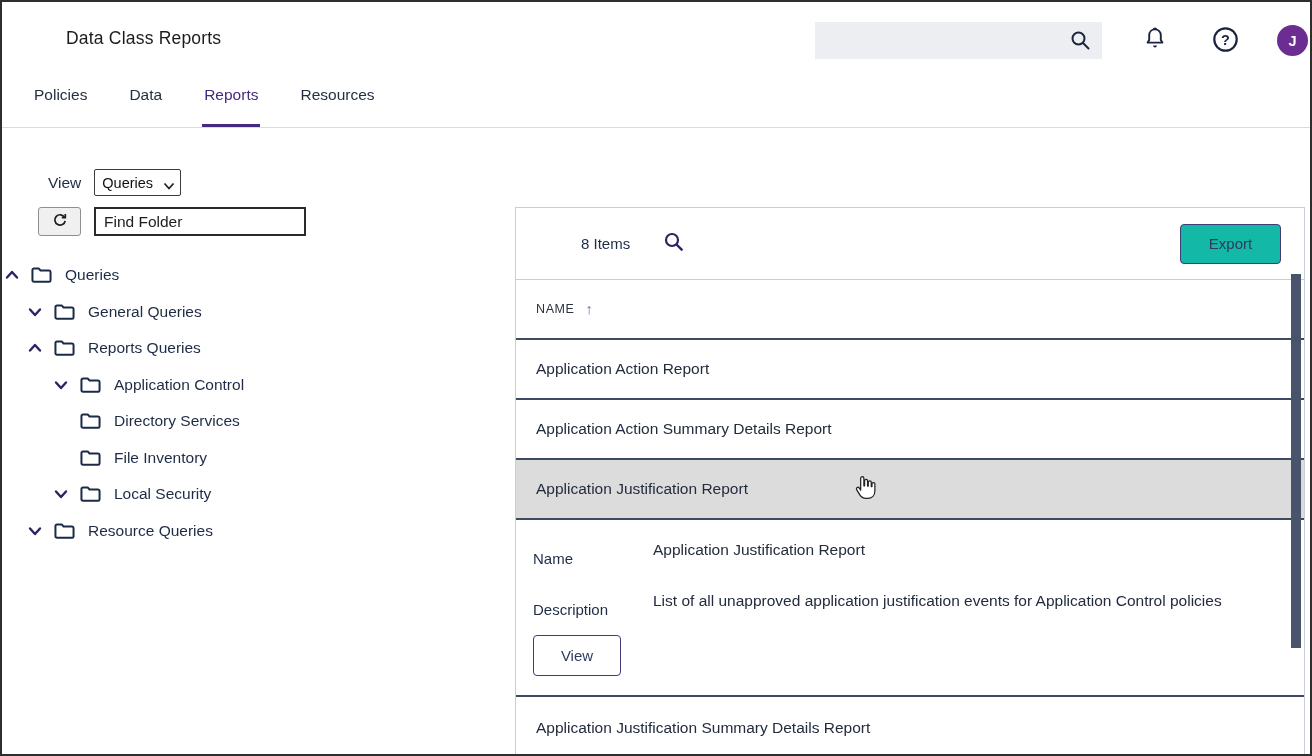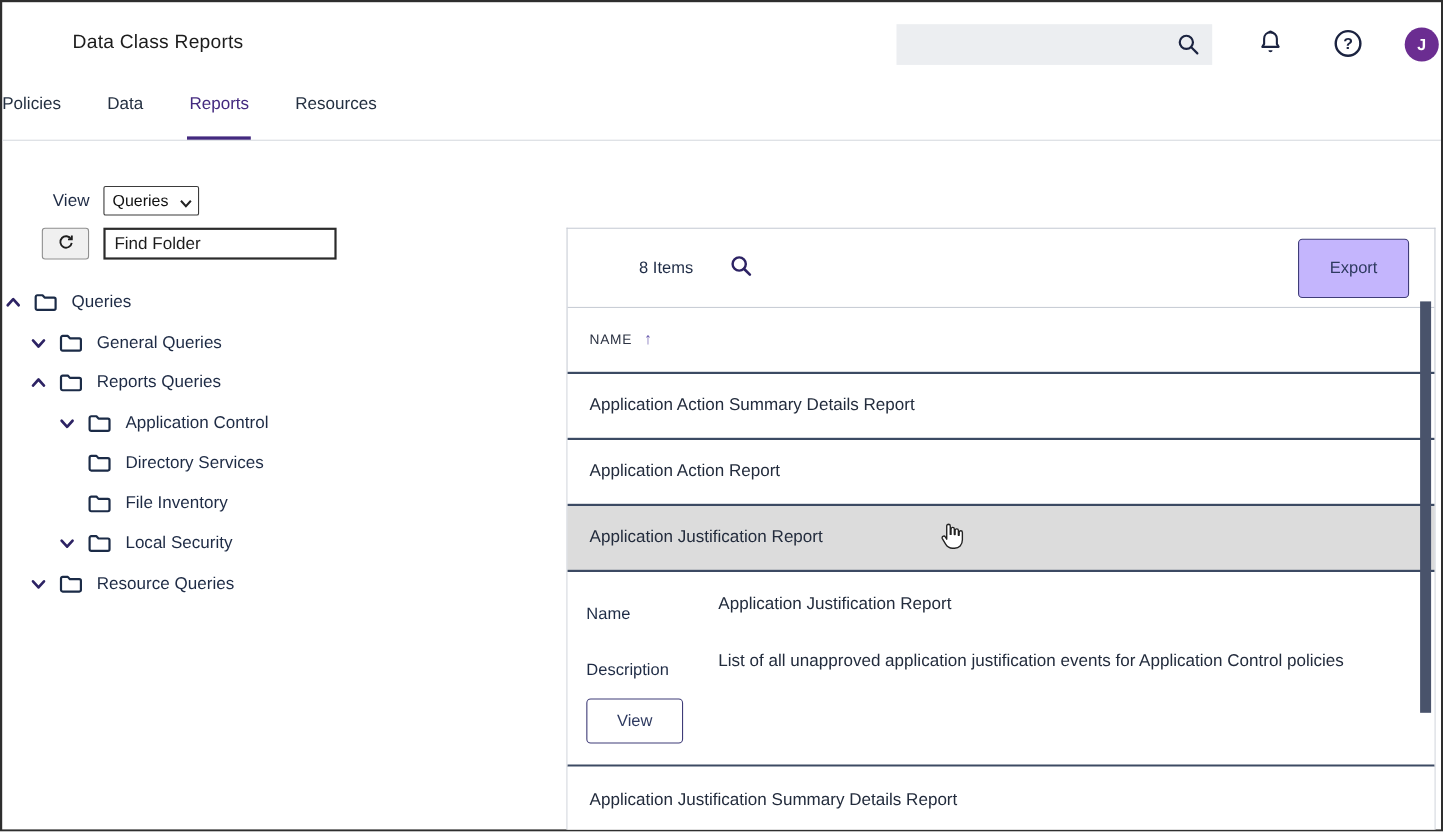--- a/index.html
+++ b/index.html
@@ -33,21 +33,21 @@
   .help-btn  { margin-left:44px; }
   .avatar {
     margin-left:38px; width:31px; height:31px; border-radius:50%;
     background:#6b2d91; color:#fff; font-size:14.5px; font-weight:bold;
     display:flex; align-items:center; justify-content:center; cursor:pointer; border:none;
   }
 
   
   .tabs {
     position:absolute; left:0; top:80px; width:100%; height:46px;
-    border-bottom:1px solid #d8dbe0; display:flex; gap:42px; 
+    border-bottom:1px solid #d8dbe0; display:flex; gap:42px; padding-left:32px;
   }
   .tab {
     position:relative; display:flex; align-items:flex-start; padding-top:4px;
     font-size:15.5px; color:#243041; cursor:pointer; background:none; border:none;
     font-family:inherit;
   }
   .tab.active { color:#43297f; }
   .tab.active::after {
     content:""; position:absolute; left:-2px; right:-2px; bottom:0;
     height:3px; background:#43297f;
@@ -96,22 +96,22 @@
     position:absolute; left:513px; top:205px; width:790px; height:551px;
     border:1px solid #c9ced6; border-bottom:none; background:#fff;
   }
   .panel-header {
     height:72px; display:flex; align-items:center;
     padding:0 23px 0 17px; border-bottom:1px solid #c9ced6;
   }
   .items-count { font-size:15px; color:#1e2b45;margin-left:48px; }
   .panel-search { margin-left:33px; background:none; border:none; cursor:pointer; display:flex; }
   .export-btn {
-    margin-left:auto; width:101px; height:54px;
-    border:1px solid #3f3c78; border-radius:4px; background:#c4b5fd;
+    margin-left:auto; width:101px; height:40px;
+    border:1px solid #3f3c78; border-radius:4px; background:#14b8a6;
     font-size:15px; color:#2e3a60; cursor:pointer; font-family:inherit;
   }
   .col-header { height:60px; display:flex; align-items:center; padding-left:20px; border-bottom:2px solid #3c4a63; }
   .col-name { font-size:12.5px; color:#2b3242; letter-spacing:.6px; }
   .sort-arrow { margin-left:11px; font-size:14.5px; color:#6b5cae; }
 
   .row {
     height:60px; display:flex; align-items:center; padding-left:20px;
     font-size:15.5px; color:#232c3d; border-bottom:2px solid #3c4a63;
     cursor:pointer; background:#fff;
@@ -328,24 +328,24 @@
       </button>
       <button class="export-btn">Export</button>
     </div>
 
     <div class="col-header">
       <span class="col-name">NAME</span>
       <span class="sort-arrow">↑</span>
     </div>
 
     <div class="row">
+      <span>Application Action Report</span>
+    </div>
+    <div class="row">
       <span>Application Action Summary Details Report</span>
-    </div>
-    <div class="row">
-      <span>Application Action Report</span>
     </div>
     <div class="row selected">
       <span>Application Justification Report</span>
     </div>
 
     <div class="detail">
       <div class="detail-row first">
         <span class="detail-label">Name</span>
         <span class="detail-value">Application Justification Report</span>
       </div>

